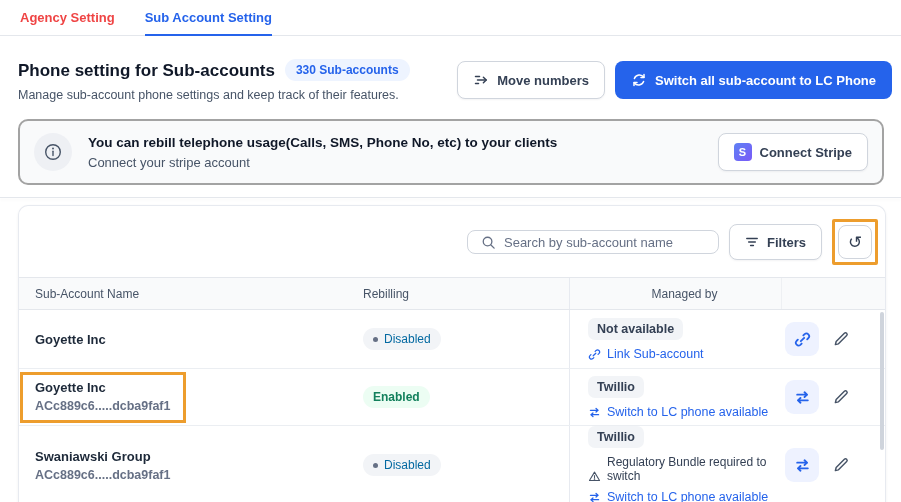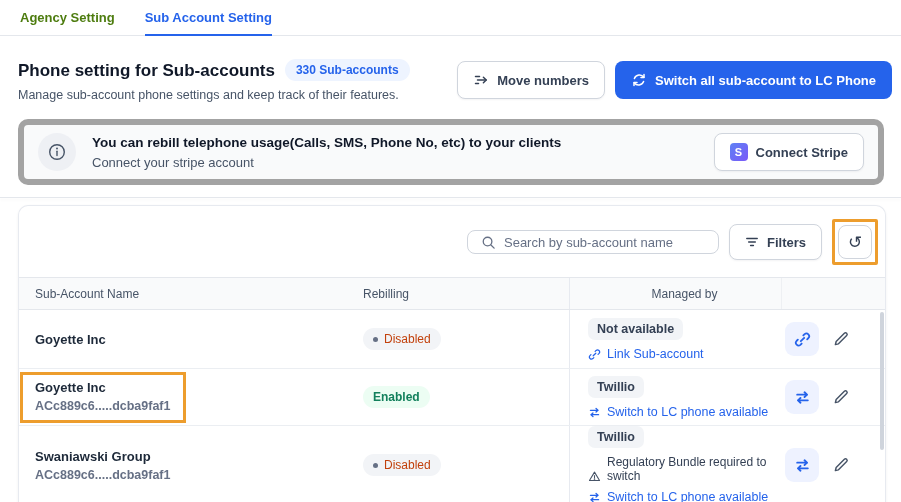--- a/index.html
+++ b/index.html
@@ -2,38 +2,38 @@
 <html><head>
 <meta charset="utf-8">
 <style>
   * { box-sizing: border-box; margin: 0; padding: 0; }
   html,body { background:#fff; }
   body { font-family: "Liberation Sans", "DejaVu Sans", sans-serif; color:#101828; }
   .screen { position:relative; width:901px; height:502px; background:#fff; overflow:hidden; }
 
   
   .tabbar { display:flex; gap:30px; padding:10px 0 0 20px; border-bottom:1px solid #e4e7ec; }
-  .tab { font-size:13px; font-weight:700; color:#4d7c0f; padding-bottom:9px; cursor:pointer; }
+  .tab { font-size:13px; font-weight:700; color:#ef4444; padding-bottom:9px; cursor:pointer; }
   .tab.active { color:#2563eb; border-bottom:2px solid #2563eb; margin-bottom:-1px; }
 
   
   .page-head { display:flex; justify-content:space-between; align-items:flex-start; padding:23px 9px 0 18px; }
   .title-row { display:flex; align-items:flex-end; gap:10px; }
   .page-title { font-size:17px; font-weight:700; color:#101828; }
   .count-badge { font-size:12px; font-weight:600; color:#2563eb; background:#eef4ff; border-radius:999px; padding:4px 11px; }
   .subtitle { margin-top:7px; font-size:12.5px; color:#475467; }
   .head-actions { display:flex; gap:10px; margin-top:2px; }
   .btn { display:inline-flex; align-items:center; gap:8px; height:38px; padding:0 15px; border-radius:8px;
          font-size:13px; font-weight:600; cursor:pointer; border:1px solid transparent; background:#fff; white-space:nowrap; }
   .btn.secondary { border-color:#d0d5dd; color:#344054; box-shadow:0 1px 2px rgba(16,24,40,.05); }
   .btn.primary { background:#2563eb; color:#fff; }
 
   
   .banner { display:flex; align-items:center; margin:17px 17px 0 18px; height:66px; background:#f9fafb;
-            border:6px solid #a3a3a3; border-radius:10px; padding:0 14px 0 14px; }
+            border:2px solid #a3a3a3; border-radius:10px; padding:0 14px 0 14px; }
   .info-circle { width:38px; height:38px; border-radius:50%; background:#eef0f4; display:flex; align-items:center; justify-content:center; flex:0 0 38px; }
   .banner-text { margin-left:16px; flex:1; }
   .banner-title { font-size:13.5px; font-weight:700; color:#101828; }
   .banner-sub { font-size:13px; color:#475467; margin-top:5px; }
   .stripe-logo { width:18px; height:18px; border-radius:4px; background:linear-gradient(135deg,#5e81f4,#7a5af8);
                  color:#fff; font-size:11px; font-weight:700; display:flex; align-items:center; justify-content:center; }
 
   .section-divider { margin-top:12px; border-bottom:1px solid #e4e7ec; box-shadow:0 2px 3px rgba(16,24,40,.05); }
 
   
@@ -56,21 +56,21 @@
   .c4 { flex:0 0 104px; padding-left:4px; display:flex; align-items:center; gap:13px; align-self:stretch; }
   .thead .c4 { border-left:1px solid #eef0f3; }
 
   .trow { border-bottom:1px solid #ebeef2; }
   .row1 { height:59px; } .row2 { height:57px; } .row3 { height:79px; }
   .acct-name { font-size:13px; font-weight:600; color:#1d2939; }
   .acct-id { font-size:12.5px; color:#667085; margin-top:4px;font-weight:bold; }
   .name-highlight { display:inline-block; border:3px solid #ed9d2d; padding:5px 12px 7px 12px; margin-left:-15px; }
 
   .pill { display:inline-flex; align-items:center; gap:6px; font-size:12px; border-radius:999px; padding:4px 10px; }
-  .pill.gray { background:#f2f4f7; color:#c2410c; }
+  .pill.gray { background:#f2f4f7; color:#0369a1; }
   .pill.gray .dot { width:5px; height:5px; border-radius:50%; background:#667085; }
   .pill.green { background:#ecfdf3; color:#12805c; font-weight:600; }
 
   .status-pill { display:inline-block; background:#f2f4f7; color:#344054; font-size:12.5px; font-weight:600;
                  border-radius:7px; padding:4px 9px; align-self:flex-start; }
   .managed-line { display:flex; align-items:flex-end; gap:6px; margin-top:7px; font-size:12.5px; }
   .managed-line.link { color:#2563eb; cursor:pointer; }
   .managed-line.warn { color:#344054; font-size:12px; }
 
   .action-chip { width:34px; height:34px; border-radius:9px; background:#eef2ff; color:#2563eb;

